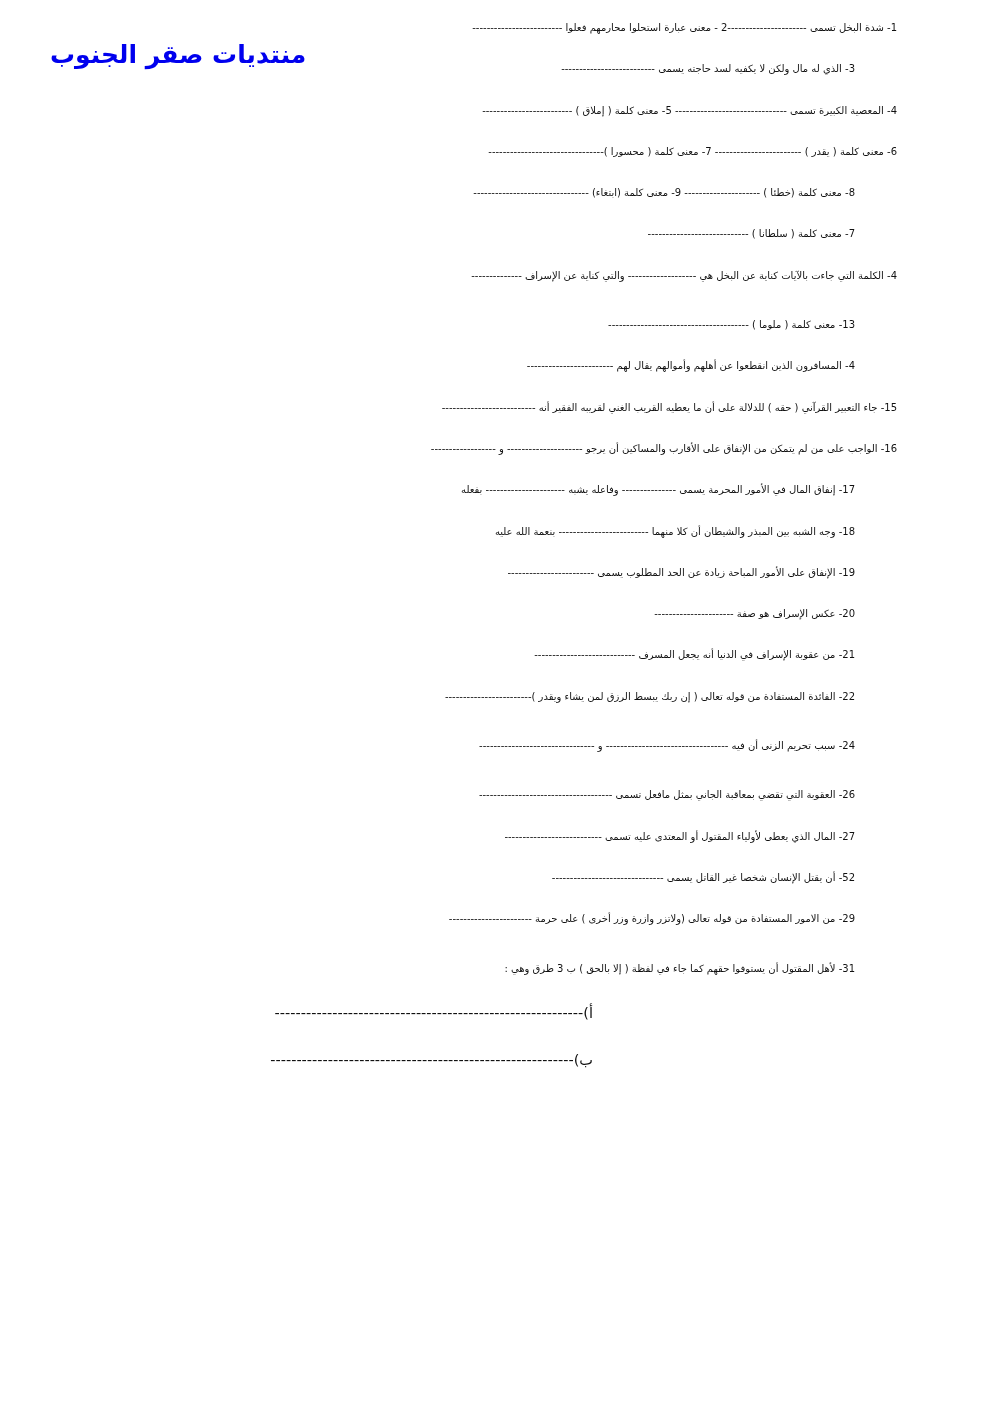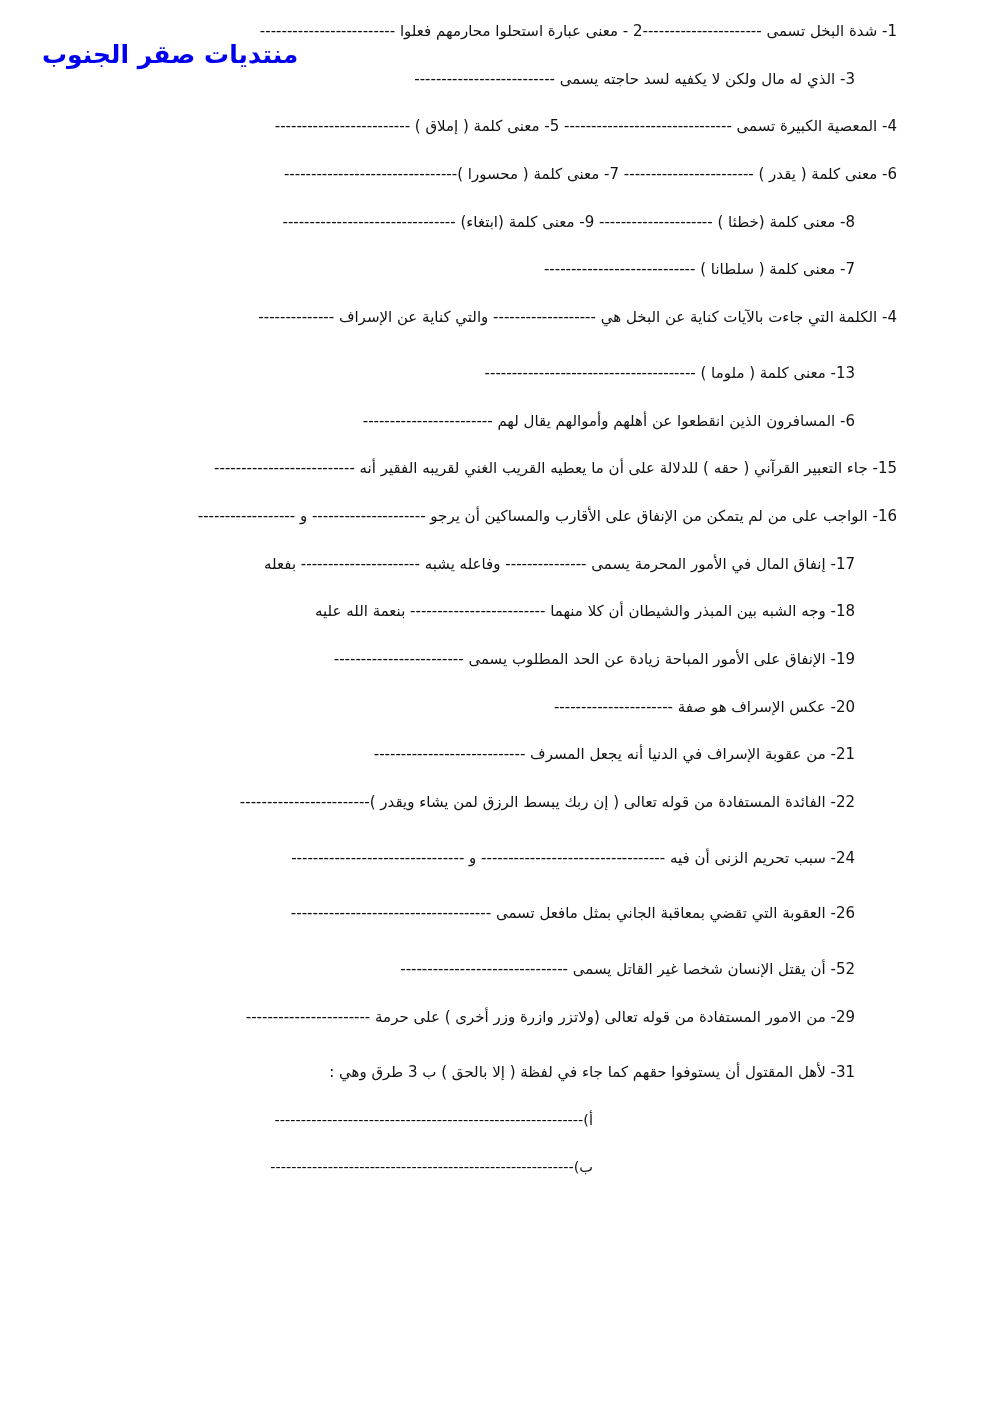--- a/index.html
+++ b/index.html
@@ -11,21 +11,21 @@
   .page {
     position: relative;
     width: 993px;
     height: 1404px;
     background: #ffffff;
     overflow: hidden;
     font-family: "DejaVu Sans", "Liberation Sans", sans-serif;
   }
   .watermark {
     position: absolute;
-    left: 42px;
+    left: 50px;
     top: 40px;
     color: #0000ee;
     font-size: 25px;
     font-weight: bold;
     font-family: "DejaVu Sans", "Liberation Sans", sans-serif;
     direction: rtl;
     white-space: nowrap;
     letter-spacing: 0.5px;
     z-index: 5;
   }
@@ -33,21 +33,21 @@
     position: absolute;
     top: 22px;
     right: 138px;
     left: 138px;
     direction: rtl;
     text-align: right;
   }
   .q-line {
     direction: rtl;
     text-align: right;
-    font-size: 15px;
+    font-size: 10px;
     line-height: 1.28;
     color: #111111;
     margin: 0 0 20.5px 0;
     white-space: nowrap;
     font-family: "DejaVu Sans", "Liberation Sans", sans-serif;
   }
   .q-line.wide {
     margin-right: -42px;
     margin-left: -42px;
   }
@@ -83,21 +83,21 @@
     <div class="spacer-top"></div>
     <div class="q-line">8- معنى كلمة  (خطئا )  ---------------------  9- معنى كلمة  (ابتغاء) --------------------------------</div>
     <div class="spacer-top"></div>
     <div class="q-line">7- معنى كلمة ( سلطانا ) ----------------------------</div>
     <div class="spacer-top"></div>
     <div class="q-line wide">4- الكلمة التي جاءت بالآيات كناية عن البخل هي -------------------  والتي كناية عن الإسراف --------------</div>
     <div class="spacer-top"></div>
     <div class="spacer-top"></div>
     <div class="q-line">13- معنى كلمة ( ملوما ) ---------------------------------------</div>
     <div class="spacer-top"></div>
-    <div class="q-line">6- المسافرون الذين انقطعوا عن أهلهم وأموالهم يقال لهم ------------------------</div>
+    <div class="q-line">4- المسافرون الذين انقطعوا عن أهلهم وأموالهم يقال لهم ------------------------</div>
     <div class="spacer-top"></div>
     <div class="q-line wide">15- جاء التعبير القرآني ( حقه ) للدلالة على أن ما يعطيه القريب الغني لقريبه الفقير أنه --------------------------</div>
     <div class="spacer-top"></div>
     <div class="q-line wide">16-  الواجب على من لم يتمكن من الإنفاق على الأقارب والمساكين أن يرجو --------------------- و ------------------</div>
     <div class="spacer-top"></div>
     <div class="q-line">17- إنفاق المال في الأمور المحرمة يسمى ---------------    وفاعله يشبه ---------------------- بفعله</div>
     <div class="spacer-top"></div>
     <div class="q-line">18- وجه الشبه بين المبذر والشيطان أن كلا منهما -------------------------   بنعمة الله عليه</div>
     <div class="spacer-top"></div>
     <div class="q-line">19-  الإنفاق على الأمور المباحة زيادة عن الحد المطلوب يسمى ------------------------</div>
@@ -107,20 +107,21 @@
     <div class="q-line">21-  من عقوبة الإسراف في الدنيا أنه يجعل المسرف ----------------------------</div>
     <div class="spacer-top"></div>
     <div class="q-line">22- الفائدة المستفادة من قوله تعالى  ( إن ربك يبسط الرزق لمن يشاء ويقدر  )------------------------</div>
     <div class="spacer-top"></div>
     <div class="spacer-top"></div>
     <div class="q-line">24- سبب تحريم الزنى أن فيه ---------------------------------- و --------------------------------</div>
     <div class="spacer-top"></div>
     <div class="spacer-top"></div>
     <div class="q-line">26- العقوبة التي تقضي بمعاقبة الجاني بمثل مافعل تسمى -------------------------------------</div>
     <div class="spacer-top"></div>
+    <div class="q-line">27- المال الذي يعطى لأولياء المقتول أو المعتدى عليه تسمى ---------------------------</div>
     <div class="spacer-top"></div>
     <div class="q-line">52- أن يقتل الإنسان شخصا غير القاتل يسمى -------------------------------</div>
     <div class="spacer-top"></div>
     <div class="q-line">29-  من الامور المستفادة من قوله تعالى  (ولاتزر وازرة وزر أخرى ) على حرمة -----------------------</div>
     <div class="spacer-top"></div>
     <div class="spacer-top"></div>
     <div class="q-line">31- لأهل المقتول أن يستوفوا حقهم كما جاء في لفظة ( إلا بالحق ) ب  3 طرق  وهي :</div>
     <div class="spacer-top"></div>
     <div class="sub-line">أ)-----------------------------------------------------------</div>
     <div class="spacer-top"></div>

